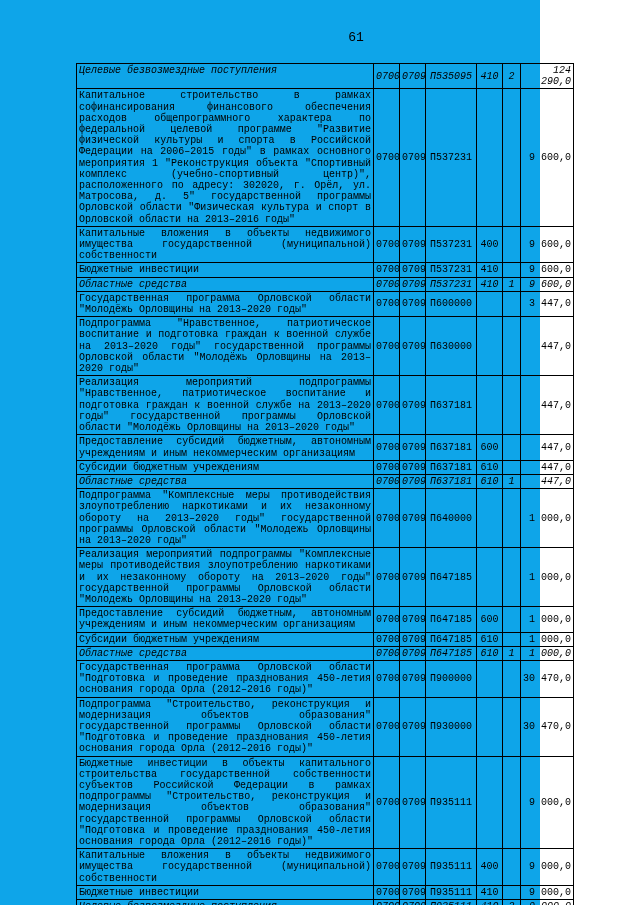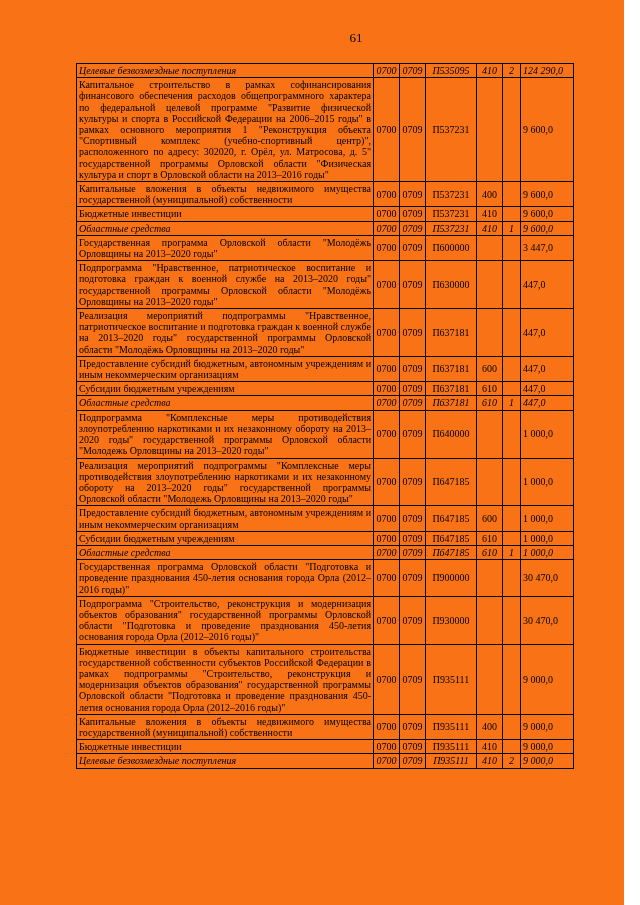--- a/index.html
+++ b/index.html
@@ -8,23 +8,24 @@
     width: 640px;
     height: 905px;
     background: #ffffff;
     color: #000000;
     font-family: "Liberation Serif", serif;
     position: relative;
     overflow: hidden;
   }
   .page {
     position: relative;
-    width: 624px;
+    width: 540px;
     height: 905px;
-    background: #f97316;
+    background: #0ea5e9;
+    font-family: Liberation Mono, monospace;
   }
   .page-number {
     position: absolute;
     top: 30px;
     left: 0;
     width: 712px;          
     text-align: center;
     font-size: 13px;
   }
   table.budget {
@@ -38,21 +39,21 @@
   table.budget td {
     border: 1px solid #000;
     font-size: 10px;
     line-height: 11.2px;
     padding: 1px 2px;
     overflow: hidden;
   }
   td.c-desc  { text-align: justify; vertical-align: top; padding-left: 3px; padding-right: 2px; }
   td.c-num   { text-align: center;  vertical-align: middle; padding: 0 1px; }
   td.c-code  { text-align: center;  vertical-align: middle; padding: 0 1px; }
-  td.c-amount{ text-align: left;   vertical-align: middle; padding-right: 4px; margin-top: 16px; }
+  td.c-amount{ text-align: right;   vertical-align: middle; padding-right: 4px; margin-top: 16px; }
   tr.italic td { font-style: italic; }
 </style>
 </head>
 <body>
 
 <div class="page">
 
   <div class="page-number">61</div>
 
   <table class="budget">

